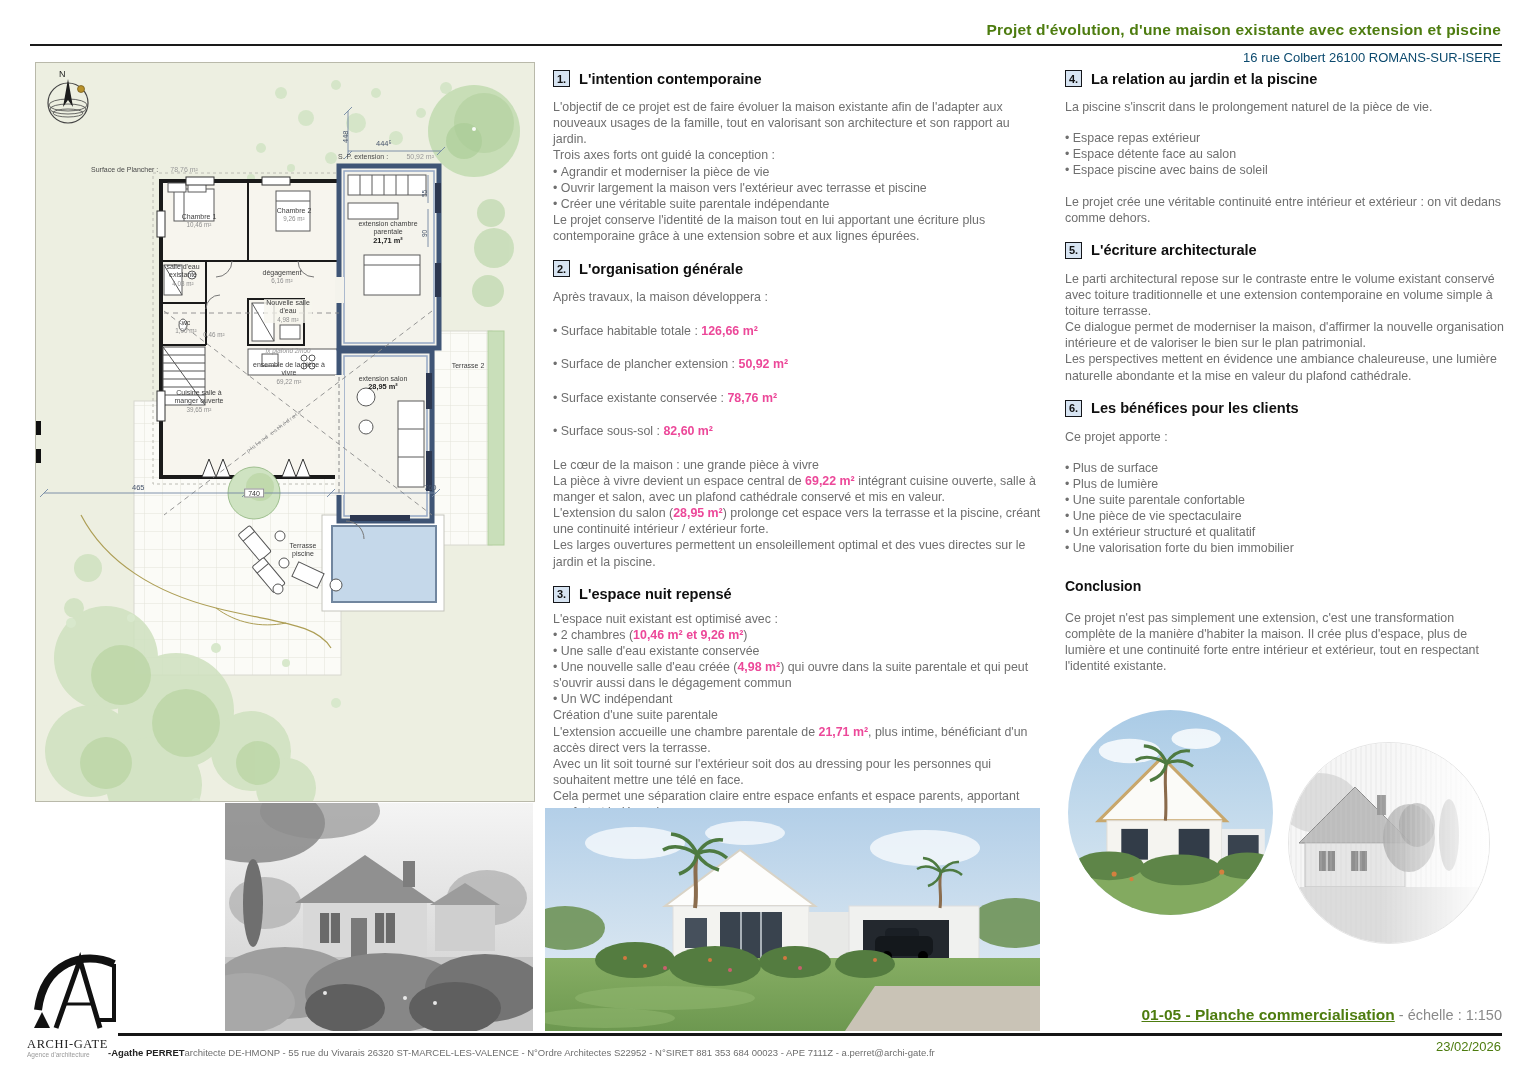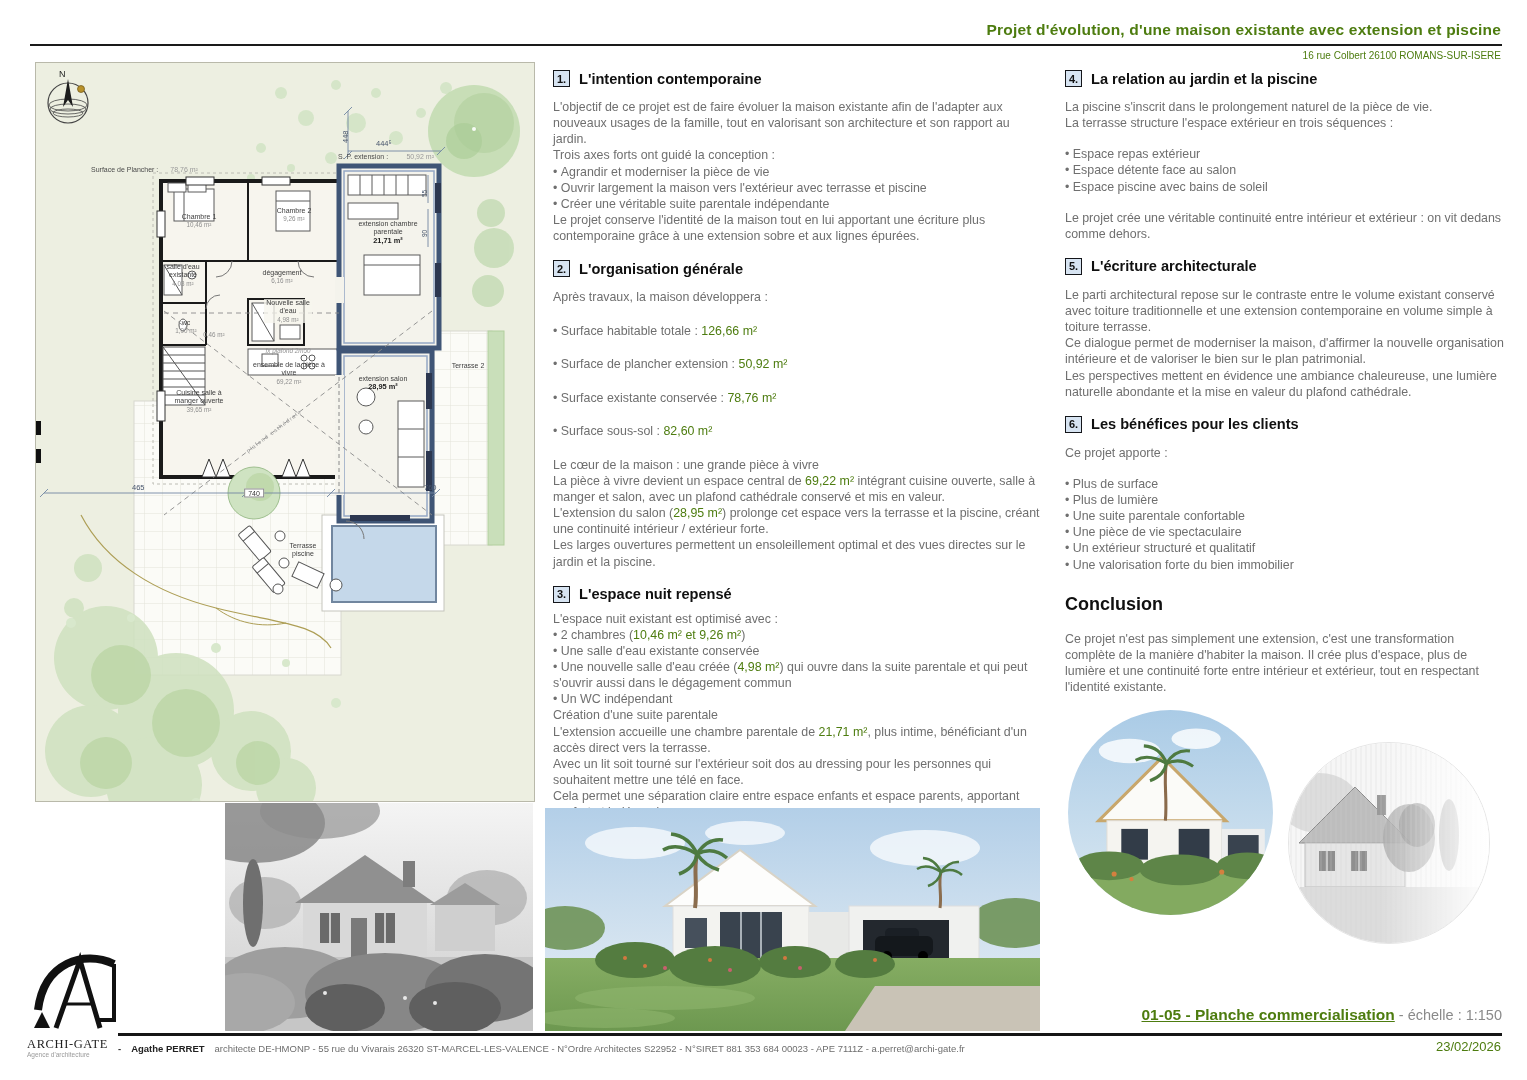--- a/index.html
+++ b/index.html
@@ -2,38 +2,38 @@
 <html><head>
 <meta charset="utf-8">
 <style>
   html,body{margin:0;padding:0;background:#9a9a9a}
   .board{position:relative;width:1527px;height:1080px;background:#ffffff;
          font-family:"Liberation Sans",sans-serif;overflow:hidden;margin:0 auto}
 
   
   .hdr-title{position:absolute;top:21px;right:26px;font-size:15.5px;font-weight:600;color:#4d7c0f;letter-spacing:.2px}
   .hdr-rule{position:absolute;top:44px;left:30px;right:25px;height:2px;background:#1a1a1a}
-  .hdr-address{position:absolute;top:50px;right:26px;font-size:10px;color:#4d7c0f}
+  .hdr-address{position:absolute;top:50px;right:26px;font-size:13px;color:#0c4a6e}
 
   
   .col{position:absolute;top:70px}
   .col-mid{left:553px;width:489px}
   .col-right{left:1065px;width:440px}
   .sec{margin-bottom:16px}
   .sec-head{display:flex;align-items:center;gap:9px;margin:0 0 12px;font-size:14.6px;font-weight:700;color:#101010}
   .badge{display:inline-flex;align-items:center;justify-content:center;min-width:17px;height:17px;padding:0 2px;
          border:1.6px solid #14161a;background:#d7e4f2;font-size:11px;font-weight:700;color:#111;box-sizing:border-box}
   .body{font-size:12.4px;line-height:1.3;color:#6f6f6f}
-  .body .b{color:#4d7c0f;font-weight:400}
+  .body .b{color:#ec4899;font-weight:700}
   .bullet::before{content:"•\00a0 ";color:#6f6f6f}
   .stat{margin-bottom:17px}
   .stat::before{content:"•\00a0 ";color:#6f6f6f}
   .gap{height:15px}
   .sub-head{margin-top:18px}
-  .conc-head{font-size:18px;font-weight:700;color:#101010;margin:20px 0 15px}
+  .conc-head{font-size:14px;font-weight:700;color:#101010;margin:20px 0 15px}
 
   
   .plan{position:absolute;left:35px;top:62px;width:498px;height:738px;background:#edefe1;
         border:1px solid #b9b9aa;overflow:hidden}
   .plan svg{position:absolute;left:0;top:0}
   .lbl{position:absolute;font-size:7px;color:#3c3c3c;line-height:1.18;text-align:center;
        transform:translate(-50%,-50%);z-index:5}
   .lbl .area{display:block;color:#8f8f8f;font-size:6.3px;font-weight:400}
   .lbl.big .area{color:#1b1b1b;font-weight:700;font-size:7.4px}
   .lbl.note{color:#909090;font-size:6.3px;font-style:italic}
@@ -51,21 +51,21 @@
   .photo-bw{left:225px;top:803px;width:308px;height:228px}
   .photo-render{left:545px;top:808px;width:495px;height:223px}
   .circle{position:absolute;border-radius:50%;overflow:hidden}
   .circle-render{left:1068px;top:710px;width:205px;height:205px}
   .circle-bw{left:1288px;top:742px;width:200px;height:200px;border:1px solid #e5e5e5}
 
   
   .f-rule{position:absolute;left:118px;right:25px;top:1033px;height:2.5px;background:#161616}
   .logo{position:absolute;left:26px;top:948px}
   .credits{position:absolute;left:27px;top:1038px;font-size:9.5px;color:#555;display:flex;
-           align-items:center;gap:10px;white-space:nowrap}
+           align-items:flex-end;gap:0;white-space:nowrap}
   .agency{display:flex;flex-direction:column;line-height:1}
   .agency-name{font-family:"Liberation Serif",serif;font-size:12.5px;letter-spacing:.6px;color:#1d1d1d}
   .agency-sub{font-size:6.5px;color:#9a9a9a;margin-top:1px}
   .credits .sep{color:#333;font-weight:700}
   .arch{font-weight:700;color:#222}
   .rest{color:#6e6e6e}
   .titleblock{position:absolute;right:25px;top:1006px;text-align:right;font-size:14px;white-space:nowrap}
   .sheet{font-weight:700;color:#4d7c0f;text-decoration:underline;font-size:15.5px}
   .scale{color:#8a8a8a;font-size:14.5px}
   .date{position:absolute;right:26px;top:1039px;color:#4d7c0f;font-size:13px}
@@ -439,21 +439,20 @@
 
   <div class="col col-right">
 
     <div class="sec">
       <h2 class="sec-head">
           <span class="badge">4.</span>
           <span>La relation au jardin et la piscine</span>
         </h2>
       <div class="body">
         <div>La piscine s'inscrit dans le prolongement naturel de la pièce de vie.</div>
-        <div>La terrasse structure l'espace extérieur en trois séquences :</div>
         <div class="gap"></div>
         <div class="bullet">Espace repas extérieur</div>
         <div class="bullet">Espace détente face au salon</div>
         <div class="bullet">Espace piscine avec bains de soleil</div>
         <div class="gap"></div>
         <div>Le projet crée une véritable continuité entre intérieur et extérieur : on vit dedans comme dehors.</div>
       </div>
     </div>
 
     <div class="sec">

